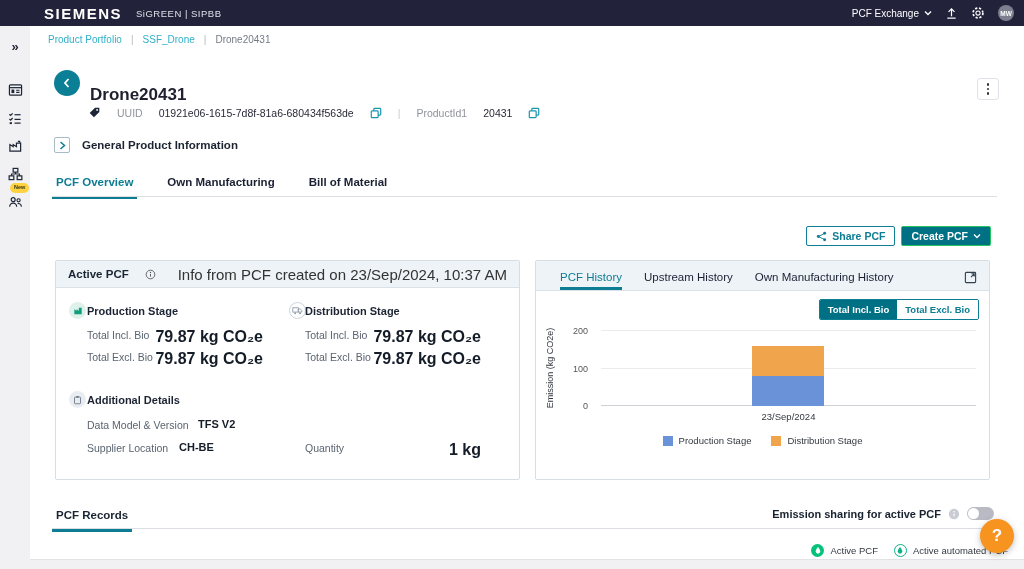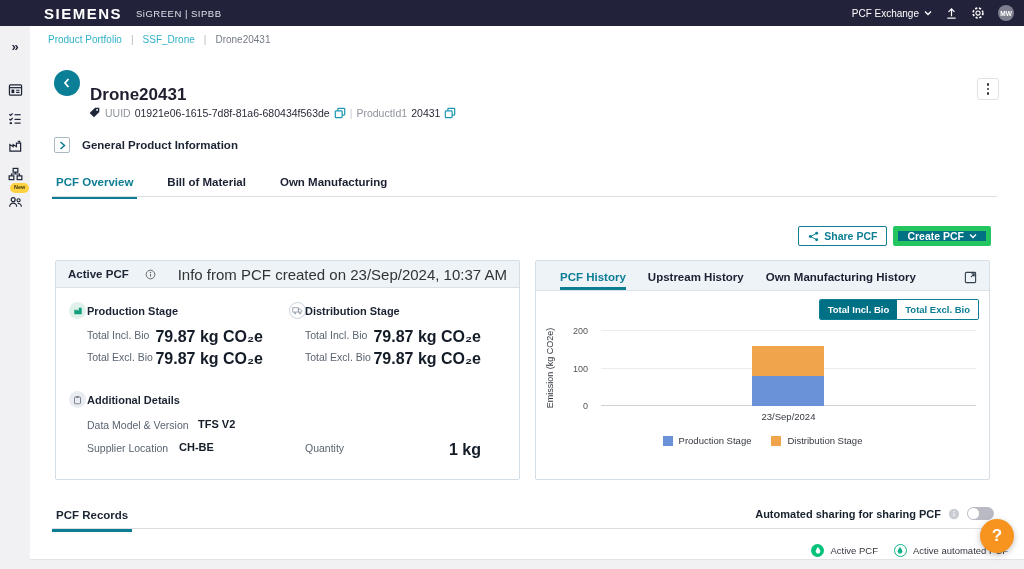--- a/index.html
+++ b/index.html
@@ -26,59 +26,59 @@
   .breadcrumb{position:absolute;left:18px;top:8px;display:flex;gap:9px;font-size:10px;align-items:center;}
   .bc-link{color:#31b1c9;cursor:pointer;}
   .bc-sep{color:#b5bac0;}
   .bc-cur{color:#757b85;}
 
   .back-btn{position:absolute;left:24px;top:44px;width:26px;height:26px;border-radius:50%;background:#0b7f96;display:flex;align-items:center;justify-content:center;cursor:pointer;}
   .page-title{position:absolute;left:60px;top:48px;font-size:17px;font-weight:bold;color:#1f1f30;}
   .kebab{position:absolute;left:947px;top:52px;width:22px;height:22px;border:1px solid #dfe2e6;border-radius:3px;background:#fff;display:flex;flex-direction:column;align-items:center;justify-content:center;gap:2px;cursor:pointer;}
   .kebab i{width:2.5px;height:2.5px;border-radius:50%;background:#333;}
 
-  .uuid-row{position:absolute;left:58px;top:80px;display:flex;align-items:center;gap:4px;font-size:10.5px;}
+  .uuid-row{position:absolute;left:58px;top:80px;display:flex;align-items:center;gap:16px;font-size:10.5px;}
   .g-lbl{color:#8f939c;}
   .g-val{color:#2a2a38;}
   .pipe{color:#c9ccd1;}
 
   .gpi{position:absolute;left:24px;top:111px;display:flex;align-items:center;gap:12px;cursor:pointer;}
   .gpi-box{width:16px;height:16px;border:1px solid #a9bac3;border-radius:2px;display:flex;align-items:center;justify-content:center;background:#fff;}
   .gpi-lbl{font-size:11.5px;font-weight:bold;color:#1c2433;}
 
   .tabs{position:absolute;left:22px;top:146px;display:flex;gap:26px;}
   .tab{font-size:11.5px;font-weight:bold;color:#1b2133;padding:4px 4px 8px;cursor:pointer;}
   .tab.active{color:#0c7d93;border-bottom:3px solid #0c7d93;}
   .tabs-divider{position:absolute;left:22px;top:170px;width:945px;height:1px;background:#dcdee3;}
 
   .actions{position:absolute;right:33px;top:200px;display:flex;gap:6px;}
   .btn{display:flex;align-items:center;gap:5px;font-size:10.5px;font-weight:bold;padding:4px 9px;border-radius:2px;cursor:pointer;height:20px;}
   .btn-outline{background:#fff;border:1px solid #0f7e95;color:#0f7e95;}
-  .btn-fill{background:#007085;border:5px solid #22c55e;color:#fff;}
+  .btn-fill{background:#007085;border:1px solid #22c55e;color:#fff;}
 
   
   .card{position:absolute;top:234px;background:#fff;border:1px solid #d5dee5;border-radius:2px;}
   .card1{left:25px;width:465px;height:220px;}
   .card2{left:505px;width:455px;height:220px;}
   .card-h{height:27px;background:#edf3f7;border-bottom:1px solid #d9e2e9;display:flex;align-items:center;padding:0 12px;}
   .card-h-title{font-size:11.5px;font-weight:bold;color:#1b2433;}
   .card-h-info{margin-left:auto;display:flex;align-items:center;gap:22px;font-size:15px;color:#333;}
 
   .stage-ic{position:absolute;width:17px;height:17px;border-radius:50%;display:flex;align-items:center;justify-content:center;}
   .ic-prod{background:#def1ea;color:#119e7c;}
   .ic-dist{background:#fff;border:1px solid #c7d3dc;color:#8e9aa8;}
   .ic-add{background:#e9edf2;color:#707b88;}
   .stage-lbl{position:absolute;font-size:11px;font-weight:bold;color:#1c2433;}
   .row-lbl{position:absolute;font-size:10.5px;color:#5a6470;}
   .row-val{position:absolute;font-size:16px;font-weight:bold;color:#141c28;text-align:right;width:176px;}
   .inline-val{position:absolute;font-size:11px;font-weight:bold;color:#141c28;}
 
   
   .h-tabs{height:30px;background:#edf3f7;border-bottom:1px solid #d9e2e9;display:flex;align-items:flex-end;padding:0 12px 0 24px;gap:22px;}
-  .h-tab{font-size:11.5px;font-weight:bold;color:#1b2133;padding-bottom:7px;cursor:pointer;}
+  .h-tab{font-size:11.5px;font-weight:normal;color:#1b2133;padding-bottom:7px;cursor:pointer;}
   .h-tab.active{color:#0c7d93;border-bottom:3px solid #0c7d93;padding-bottom:4px;}
   .expand-ic{margin-left:auto;margin-bottom:6px;color:#33414e;cursor:pointer;}
 
   .seg{position:absolute;top:38px;right:10px;display:flex;border:1px solid #0c7d93;border-radius:2px;overflow:hidden;}
   .seg-btn{font-size:9.5px;font-weight:bold;padding:4px 8px;background:#fff;color:#0c7d93;cursor:pointer;}
   .seg-btn.on{background:#007085;color:#fff;}
 
   .ylab{position:absolute;left:14px;top:107px;transform:translate(-50%,-50%) rotate(-90deg);font-size:9px;color:#33383f;white-space:nowrap;}
   .yaxis{position:absolute;left:30px;top:70px;width:28px;height:75px;}
   .ytick{position:absolute;right:6px;font-size:9px;color:#555;}
@@ -257,22 +257,22 @@
       <span class="gpi-box">
         <svg width="7" height="9" viewBox="0 0 7 9">
             <polyline points="1.5,1 5.5,4.5 1.5,8" fill="none" stroke="#0c7d93" stroke-width="1.5"></polyline>
           </svg>
       </span>
       <span class="gpi-lbl">General Product Information</span>
     </div>
 
     <div class="tabs">
       <div class="tab active">PCF Overview</div>
+      <div class="tab">Own Manufacturing</div>
       <div class="tab">Bill of Material</div>
-      <div class="tab">Own Manufacturing</div>
     </div>
     <div class="tabs-divider"></div>
 
     <div class="actions">
       <button class="btn btn-outline">
         <span>
           <svg width="11" height="11" viewBox="0 0 14 14">
               <circle cx="3" cy="7" r="1.9" fill="#0f7e95"></circle>
               <circle cx="11" cy="3" r="1.9" fill="#0f7e95"></circle>
               <circle cx="11" cy="11" r="1.9" fill="#0f7e95"></circle>
@@ -392,21 +392,21 @@
         </span>
       </div>
     </section>
 
     <div class="btabs">
       <div class="btab active">PCF Records</div>
     </div>
     <div class="btabs-divider"></div>
 
     <div class="sharing">
-      <span class="sharing-lbl">Automated sharing for sharing PCF</span>
+      <span class="sharing-lbl">Emission sharing for active PCF</span>
       <span>
         <svg width="12" height="12" viewBox="0 0 14 14">
             <circle cx="7" cy="7" r="6" fill="#c9ccd3"></circle>
             <path d="M7 6.3v3.4" stroke="#fff" stroke-width="1.3"></path>
             <circle cx="7" cy="4.3" r=".9" fill="#fff"></circle>
           </svg>
       </span>
       <span class="switch">
           <span class="knob"></span>
         </span>

